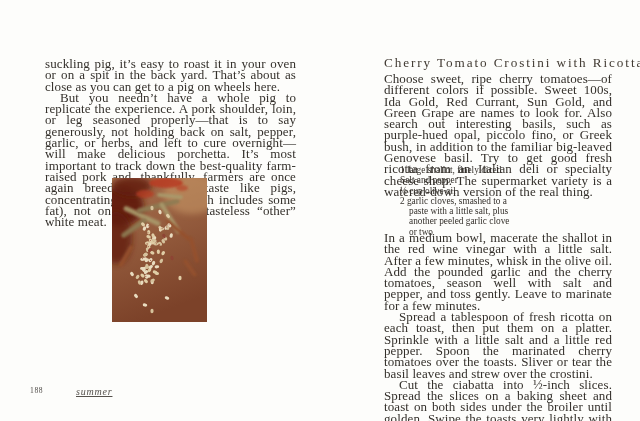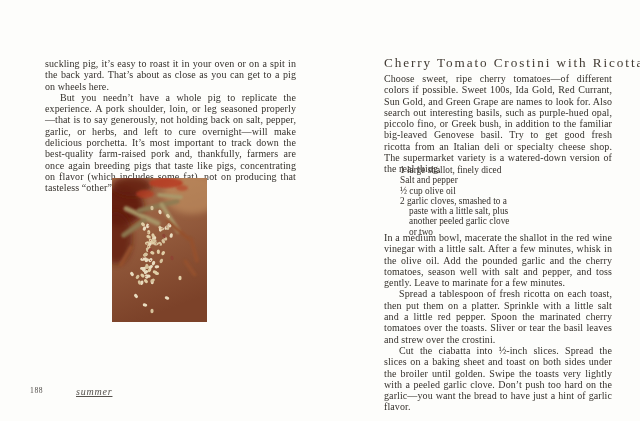--- a/index.html
+++ b/index.html
@@ -9,21 +9,21 @@
     font-family:"Liberation Serif", serif;
     color:#34302b;
   }
   .page{position:absolute;top:0;height:421px;width:320px;}
   #page-left{left:0;}
   #page-right{left:320px;}
 
   
   .body-text{
     position:absolute;
-    font-size:10px;line-height:11.3px;
+    font-size:13px;line-height:11.3px;
     text-align:justify;
     letter-spacing:.1px;
   }
   .body-text p{margin:0;}
   .body-text p.indent{text-indent:15px;}
   #left-text{left:45px;top:58px;width:251px;}
 
   #photo-frame{
     position:absolute;left:112px;top:178px;width:95px;height:144px;
     overflow:hidden;

